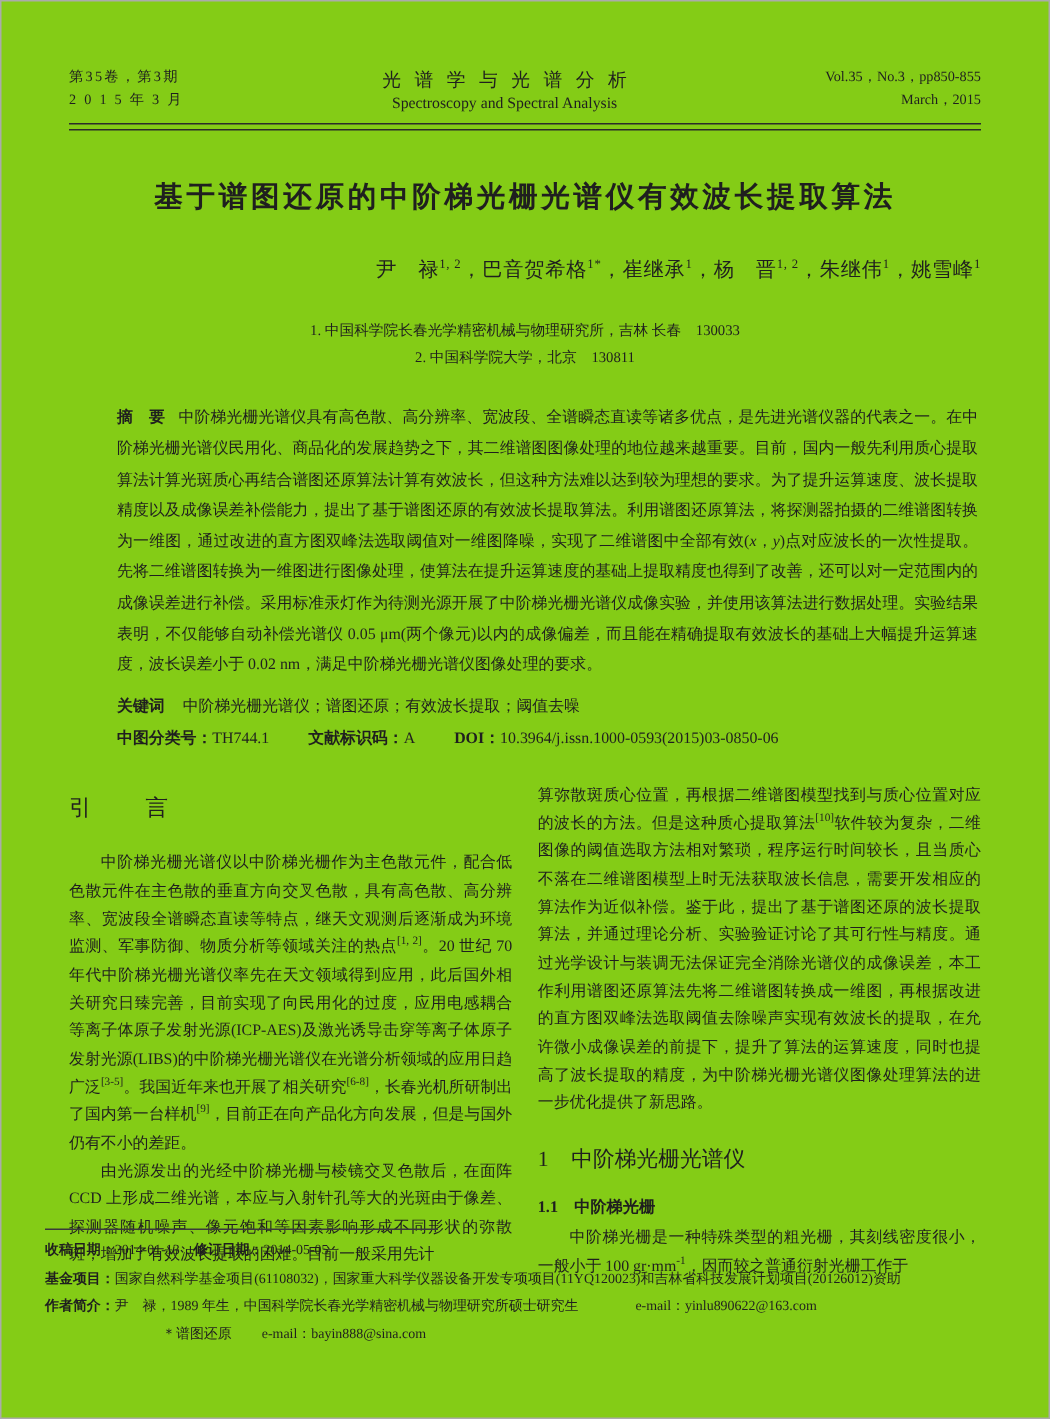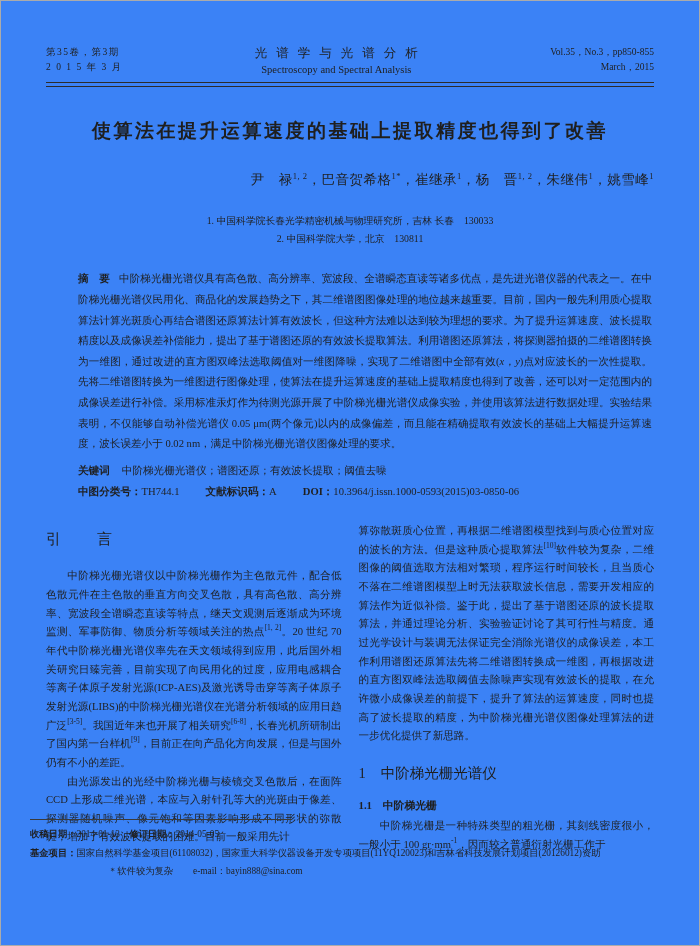--- a/index.html
+++ b/index.html
@@ -1,19 +1,19 @@
 <!DOCTYPE html>
 <html><head>
 <meta charset="utf-8">
 <style>
   html,body { margin:0; padding:0; background:#e9e9e9; }
   .page {
     position:relative; box-sizing:border-box;
     width:700px; height:946px; margin:0 auto;
-    background:#3b82f6; border:1px solid #ababab;
+    background:#84cc16; border:1px solid #ababab;
     padding:44px 45px 0 45px;
     font-family:"Liberation Serif","DejaVu Serif",serif;
     color:#1f1f1f; overflow:hidden;
   }
   sup { font-size:7.5px; line-height:0; vertical-align:super; }
   .b { font-weight:bold; }
 
   
   .jheader { display:flex; justify-content:space-between; align-items:flex-start; }
   .hdr-left  { font-size:9.5px; line-height:1.6; letter-spacing:1.5px; }
@@ -73,21 +73,21 @@
       <div class="hdr-en">Spectroscopy and Spectral Analysis</div>
     </div>
     <div class="hdr-right">
       <div>Vol.35，No.3，pp850-855</div>
       <div>March，2015</div>
     </div>
   </header>
 
   <div class="double-rule"></div>
 
-  <h1 class="title">使算法在提升运算速度的基础上提取精度也得到了改善</h1>
+  <h1 class="title">基于谱图还原的中阶梯光栅光谱仪有效波长提取算法</h1>
 
   <div class="authors"><span>尹　禄</span><sup>1, 2</sup><span>，巴音贺希格</span><sup>1*</sup><span>，崔继承</span><sup>1</sup><span>，杨　晋</span><sup>1, 2</sup><span>，朱继伟</span><sup>1</sup><span>，姚雪峰</span><sup>1</sup></div>
 
   <div class="affils">
     <div>1. 中国科学院长春光学精密机械与物理研究所，吉林 长春　130033</div>
     <div>2. 中国科学院大学，北京　130811</div>
   </div>
 
   <div class="abstract">
     <span class="lbl">摘　要</span><span><span>中阶梯光栅光谱仪具有高色散、高分辨率、宽波段、全谱瞬态直读等诸多优点，是先进光谱仪器的代表之一。在中阶梯光栅光谱仪民用化、商品化的发展趋势之下，其二维谱图图像处理的地位越来越重要。目前，国内一般先利用质心提取算法计算光斑质心再结合谱图还原算法计算有效波长，但这种方法难以达到较为理想的要求。为了提升运算速度、波长提取精度以及成像误差补偿能力，提出了基于谱图还原的有效波长提取算法。利用谱图还原算法，将探测器拍摄的二维谱图转换为一维图，通过改进的直方图双峰法选取阈值对一维图降噪，实现了二维谱图中全部有效(</span><i>x</i><span>，</span><i>y</i><span>)点对应波长的一次性提取。先将二维谱图转换为一维图进行图像处理，使算法在提升运算速度的基础上提取精度也得到了改善，还可以对一定范围内的成像误差进行补偿。采用标准汞灯作为待测光源开展了中阶梯光栅光谱仪成像实验，并使用该算法进行数据处理。实验结果表明，不仅能够自动补偿光谱仪 0.05 μm(两个像元)以内的成像偏差，而且能在精确提取有效波长的基础上大幅提升运算速度，波长误差小于 0.02 nm，满足中阶梯光栅光谱仪图像处理的要求。</span></span>
@@ -118,18 +118,21 @@
   </div>
 
   <div class="footnote">
     <div class="fn-rule"></div>
     <div>
       <span class="b">收稿日期：</span><span>2014-01-13，</span><span class="b">修订日期：</span><span>2014-05-05</span>
     </div>
     <div class="fn-hang">
       <span class="b">基金项目：</span><span>国家自然科学基金项目(61108032)，国家重大科学仪器设备开发专项项目(11YQ120023)和吉林省科技发展计划项目(20126012)资助</span>
     </div>
+    <div class="fn-hang">
+      <span class="b">作者简介：</span><span>尹　禄，1989 年生，中国科学院长春光学精密机械与物理研究所硕士研究生</span><span class="gap-lg"></span><span>e-mail：yinlu890622@163.com</span>
+    </div>
     <div class="fn-sub">
-      <span>＊软件较为复杂</span><span class="gap-md"></span><span>e-mail：bayin888@sina.com</span>
+      <span>＊谱图还原</span><span class="gap-md"></span><span>e-mail：bayin888@sina.com</span>
     </div>
   </div>
 
 </div>
 
 </body></html>

